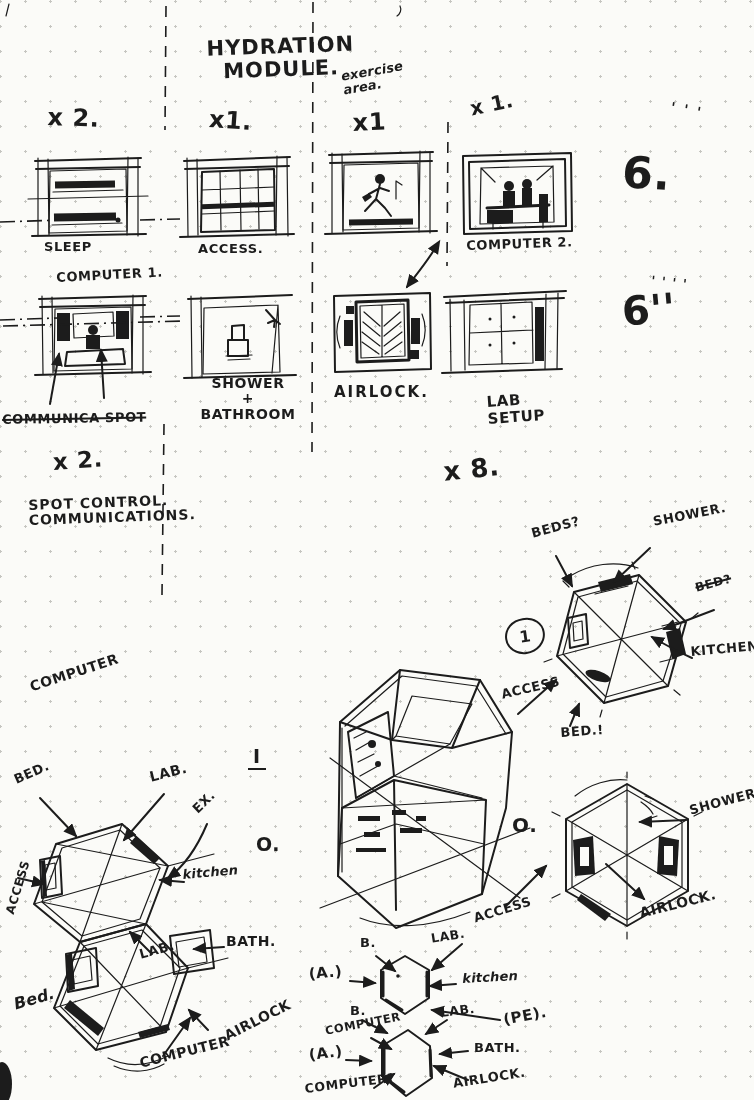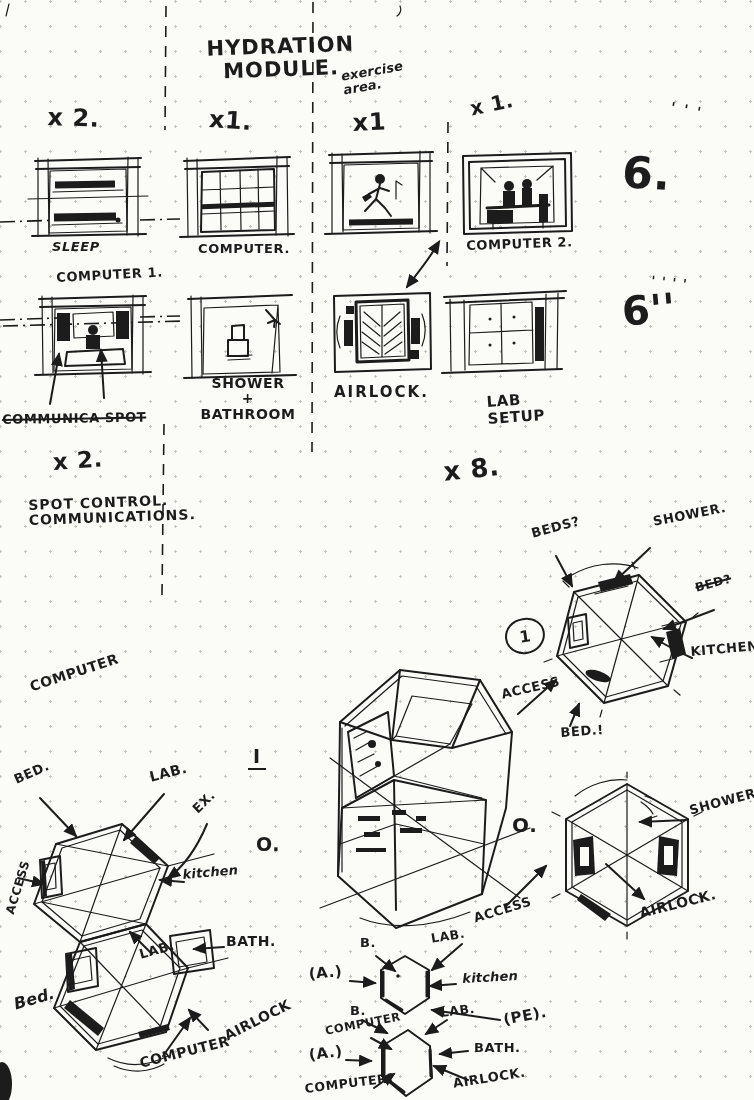--- a/index.html
+++ b/index.html
@@ -45,22 +45,22 @@
   <div class="lbl big" style="left:48px;top:104px;transform:rotate(2deg);">x 2.</div>
   <div class="lbl big" style="left:210px;top:106px;transform:rotate(4deg);">x1.</div>
   <div class="lbl big" style="left:352px;top:110px;transform:rotate(-3deg);">x1</div>
   <div class="lbl" style="left:468px;top:98px;font-size:20px;transform:rotate(-12deg);">x 1.</div>
 
   <div class="lbl" style="left:672px;top:100px;font-size:14px;transform:rotate(10deg);letter-spacing:2px;">' ' '</div>
   <div class="lbl huge" style="left:624px;top:148px;transform:rotate(4deg);">6.</div>
   <div class="lbl" style="left:652px;top:274px;font-size:13px;transform:rotate(6deg);letter-spacing:1px;">' ' ' '</div>
   <div class="lbl" style="left:620px;top:290px;font-size:40px;font-weight:800;transform:rotate(-5deg);">6''</div>
 
-  <div class="lbl" style="left:52px;top:240px;font-style:italic;">SLEEP</div>
-  <div class="lbl" style="left:198px;top:242px;">COMPUTER.</div>
+  <div class="lbl" style="left:44px;top:240px;">SLEEP</div>
+  <div class="lbl" style="left:198px;top:242px;">ACCESS.</div>
   <div class="lbl" style="left:466px;top:239px;transform:rotate(-2deg);">COMPUTER 2.</div>
   <div class="lbl" style="left:56px;top:271px;transform:rotate(-3deg);">COMPUTER 1.</div>
   <div class="lbl center" style="left:192px;top:376px;width:112px;font-size:14px;">SHOWER
 +
 BATHROOM</div>
   <div class="lbl" style="left:334px;top:384px;font-size:15px;letter-spacing:2px;">AIRLOCK.</div>
   <div class="lbl" style="left:486px;top:394px;font-size:15px;transform:rotate(-4deg);">LAB
 SETUP</div>
 
   <div class="lbl strike" style="left:2px;top:413px;transform:rotate(-1deg);">COMMUNICA SPOT</div>

